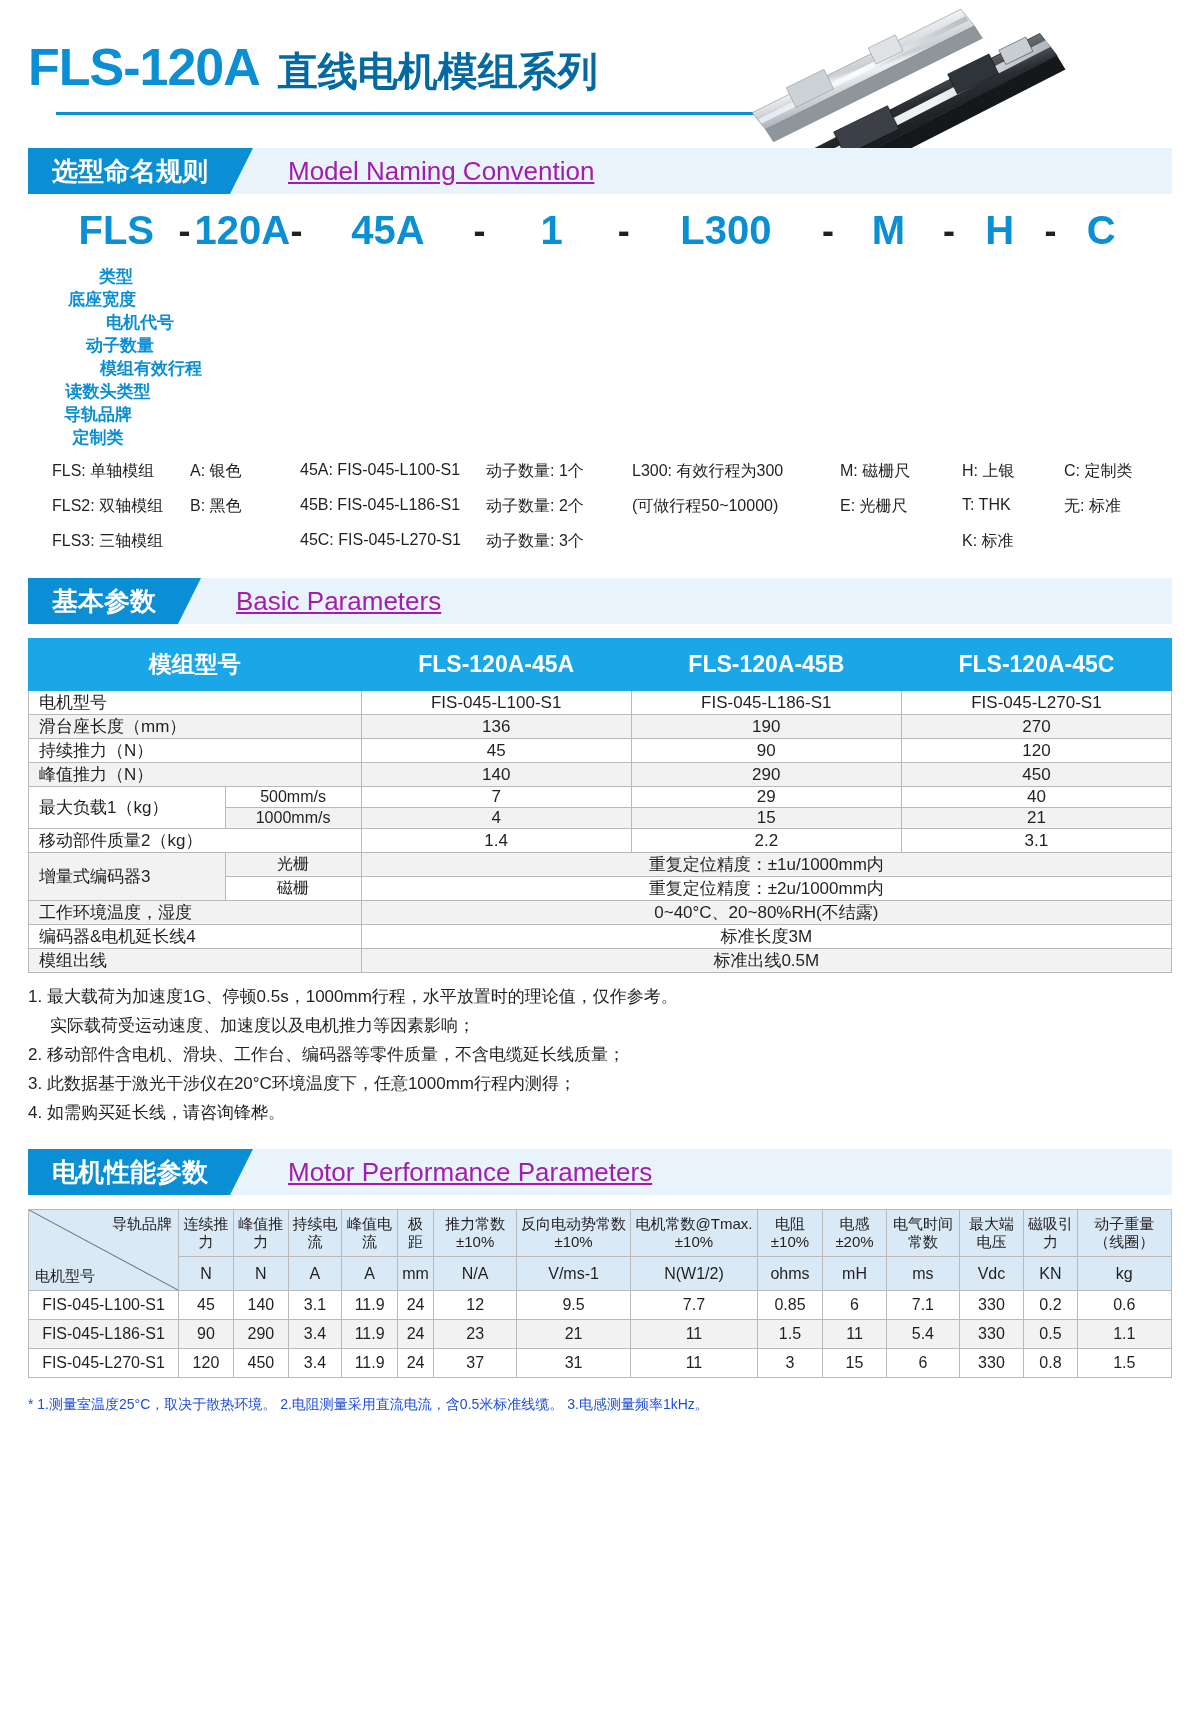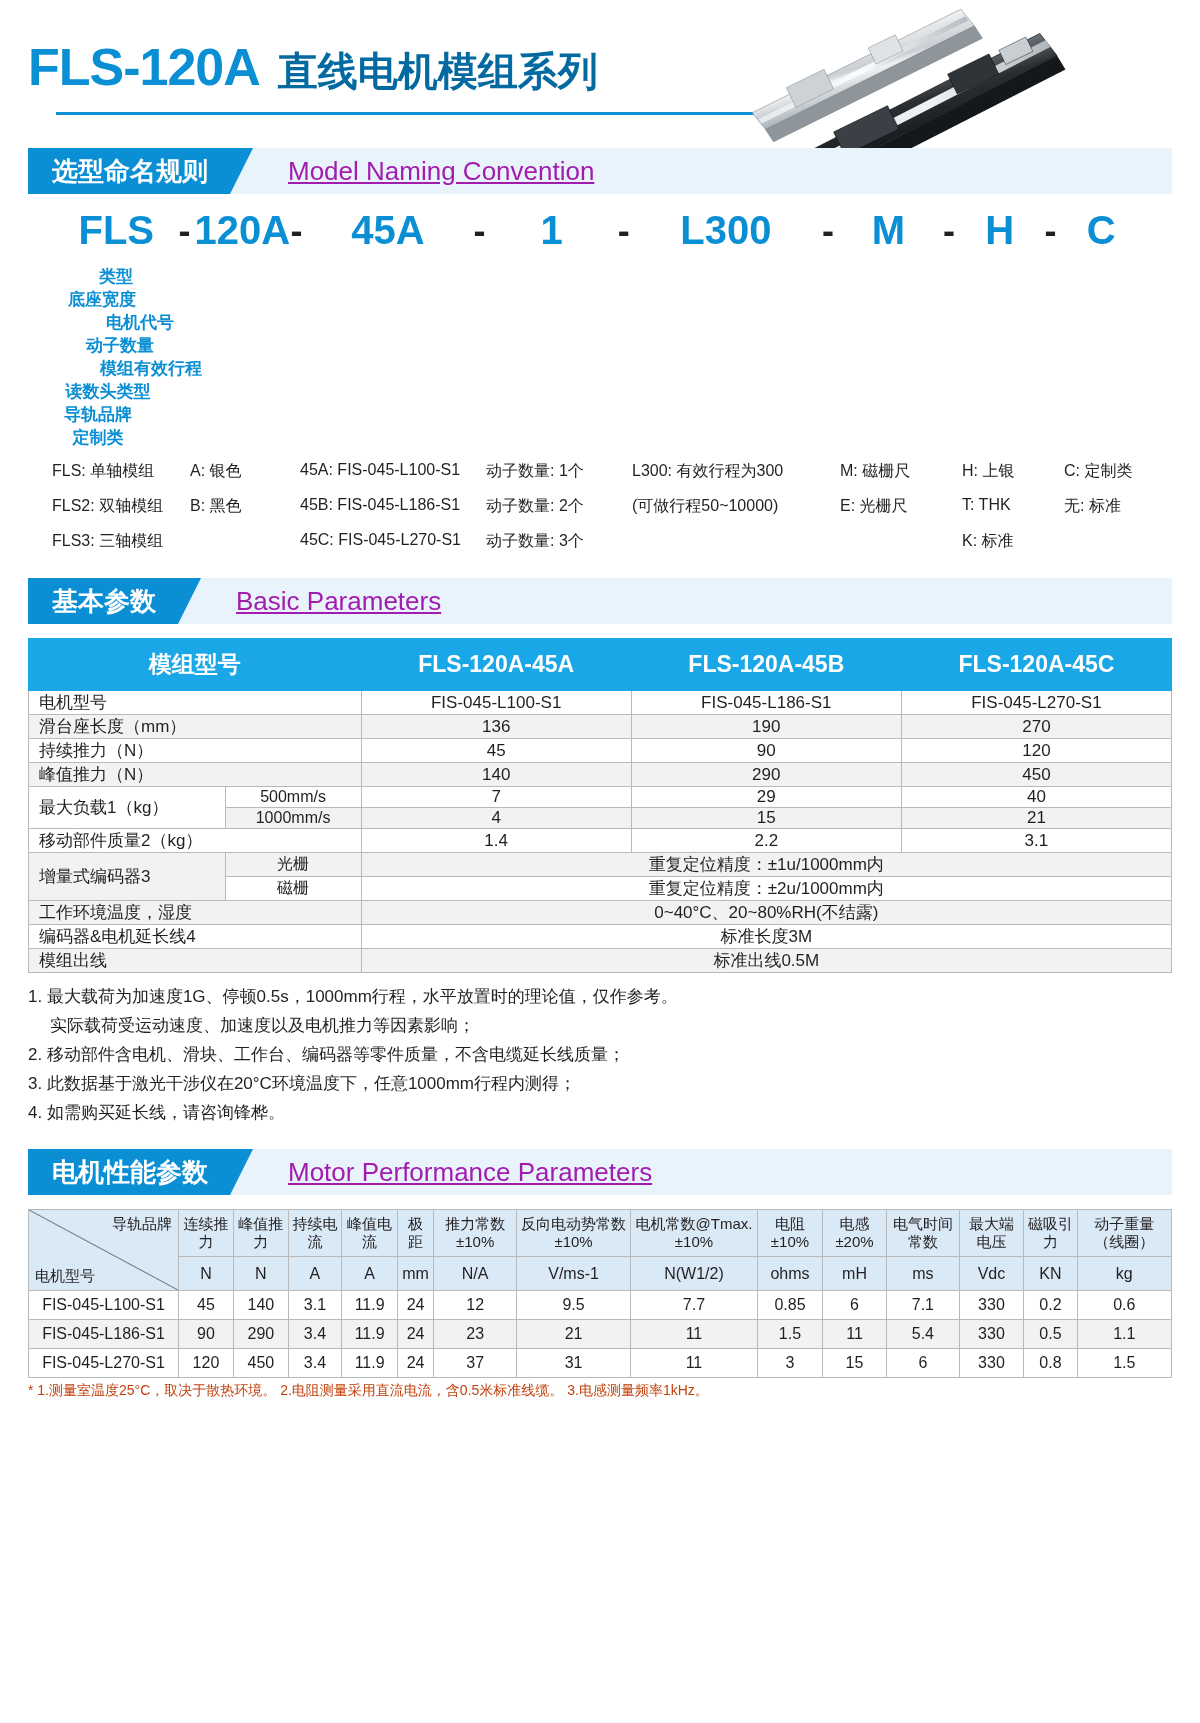--- a/index.html
+++ b/index.html
@@ -101,21 +101,21 @@
   .diag-cell {
     position:relative; width:150px; height:74px; padding:0;
     background:#d9e9f6; overflow:hidden;
   }
   .diag-cell .dline {
     position:absolute; left:0; top:0; width:100%; height:100%;
   }
   .diag-cell .t1 { position:absolute; right:6px; top:5px; font-size:15px; }
   .diag-cell .t2 { position:absolute; left:6px; bottom:5px; font-size:15px; }
 
-  .footnote { margin-top:4px; font-size:14px; color:#c2410c; }
+  .footnote { margin-top:18px; font-size:14px; color:#1d4ed8; }
 </style>
 </head>
 <body>
 
 <div class="page">
 
   <div class="header">
     <div class="title-row">
       <span class="title-main">FLS-120A</span>
       <span class="title-sub">直线电机模组系列</span>

